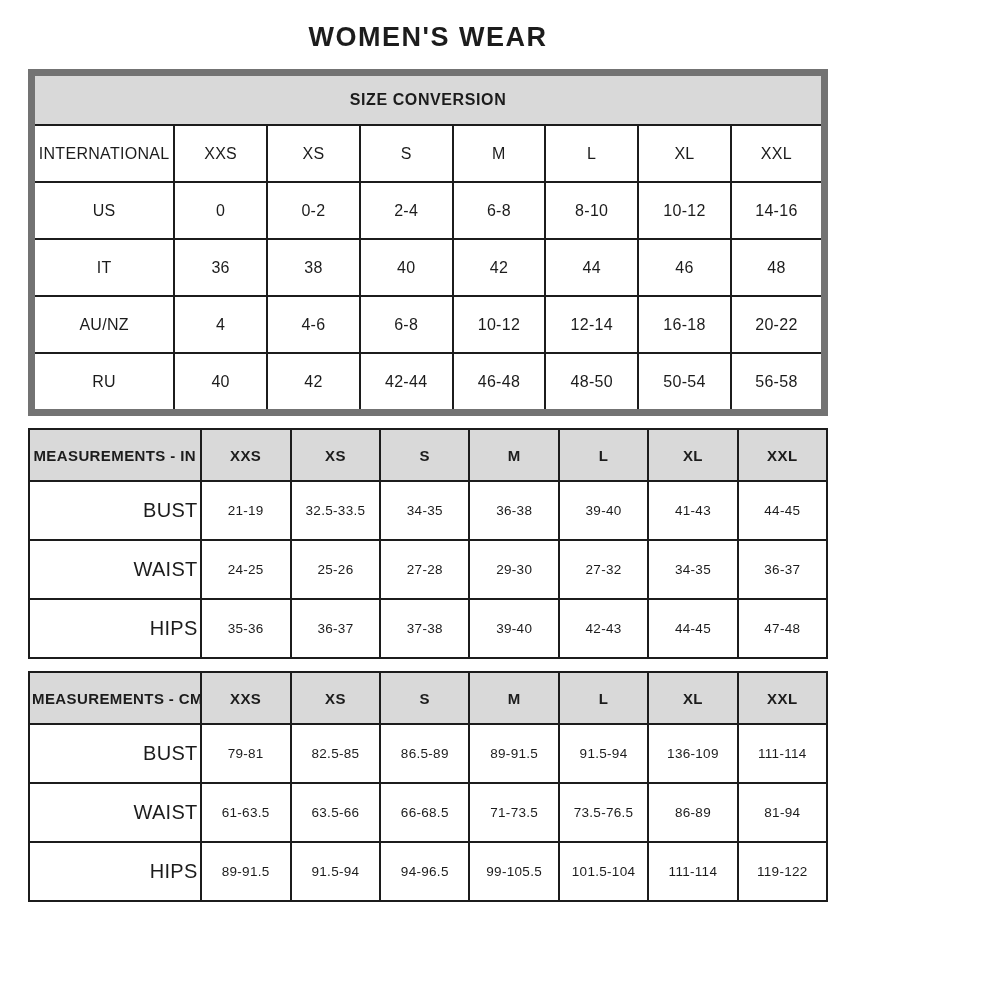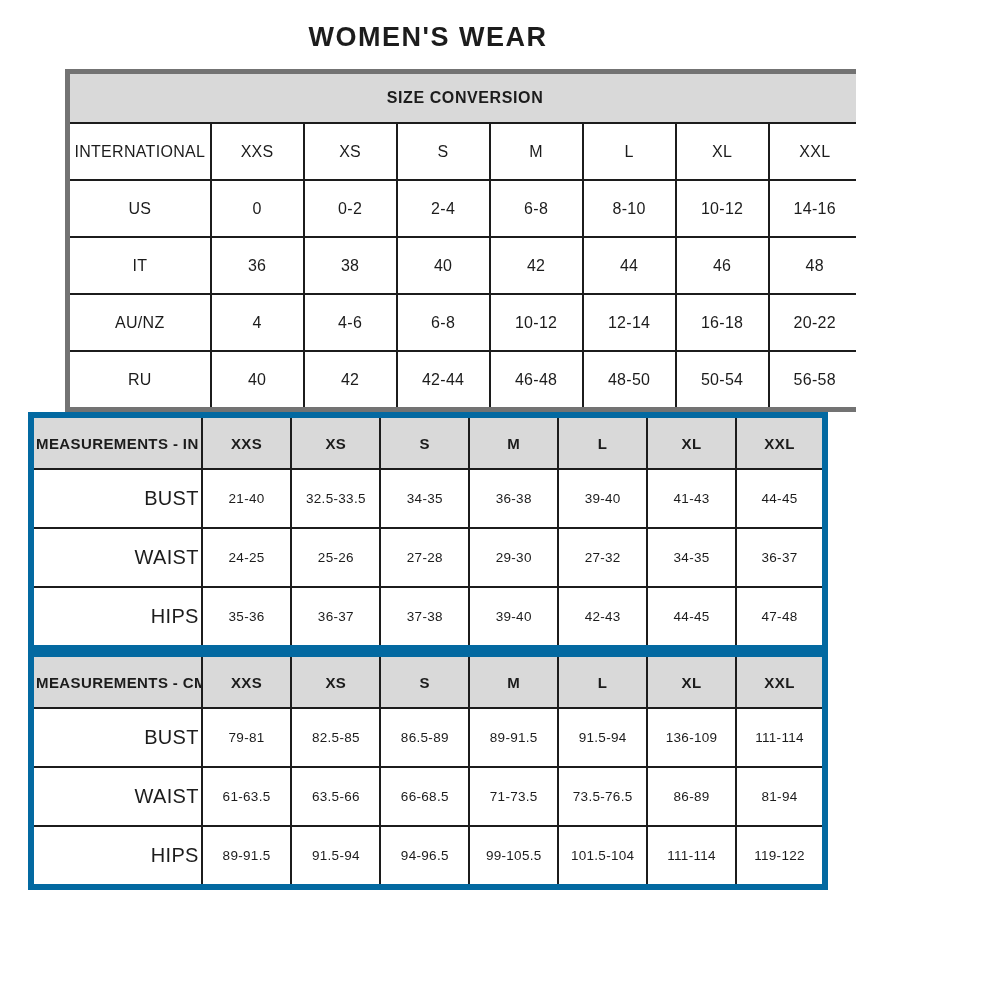--- a/index.html
+++ b/index.html
@@ -12,28 +12,28 @@
   .title {
     text-align:center; font-size:27px; font-weight:700;
     letter-spacing:1.5px; margin:6px 0 16px 0;
   }
   table { width:100%; border-collapse:collapse; table-layout:fixed; }
   td {
     border:2px solid #1c1c1c; text-align:center; vertical-align:middle;
     padding:0 2px; overflow:hidden; white-space:nowrap;
   }
   
-  .t1 { border:5px solid #737373;margin-left:37px; }
+  .t1 { border:7px solid #737373; }
   .t1 .thead td {
     background:#d9d9d9; height:48px; font-weight:700; font-size:16px;
     letter-spacing:0.6px;
   }
   .t1 .row td { height:55px; font-size:16px; letter-spacing:0.3px;text-align:center; }
   
-  .t2 { border:6px solid #0369a1; }
+  .t2 { border:2px solid #0369a1; margin-top:12px; }
   .t2 .thead td {
     background:#d9d9d9; height:50px; font-weight:700; font-size:15px;
     letter-spacing:0.4px;
   }
   .t2 .row td { height:57px; font-size:13.5px; letter-spacing:0.3px; }
   .t2 .row .lbl { font-size:20px;text-align:right; }
 </style>
 </head>
 <body>
 
@@ -126,21 +126,21 @@
       <td>XXS</td>
       <td>XS</td>
       <td>S</td>
       <td>M</td>
       <td>L</td>
       <td>XL</td>
       <td>XXL</td>
     </tr>
     <tr class="row">
       <td class="lbl">BUST</td>
-      <td>21-40</td>
+      <td>21-19</td>
       <td>32.5-33.5</td>
       <td>34-35</td>
       <td>36-38</td>
       <td>39-40</td>
       <td>41-43</td>
       <td>44-45</td>
     </tr>
     <tr class="row">
       <td class="lbl">WAIST</td>
       <td>24-25</td>

